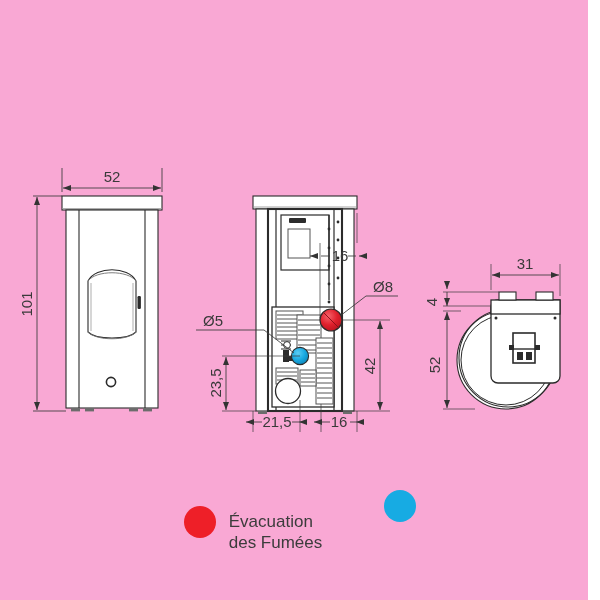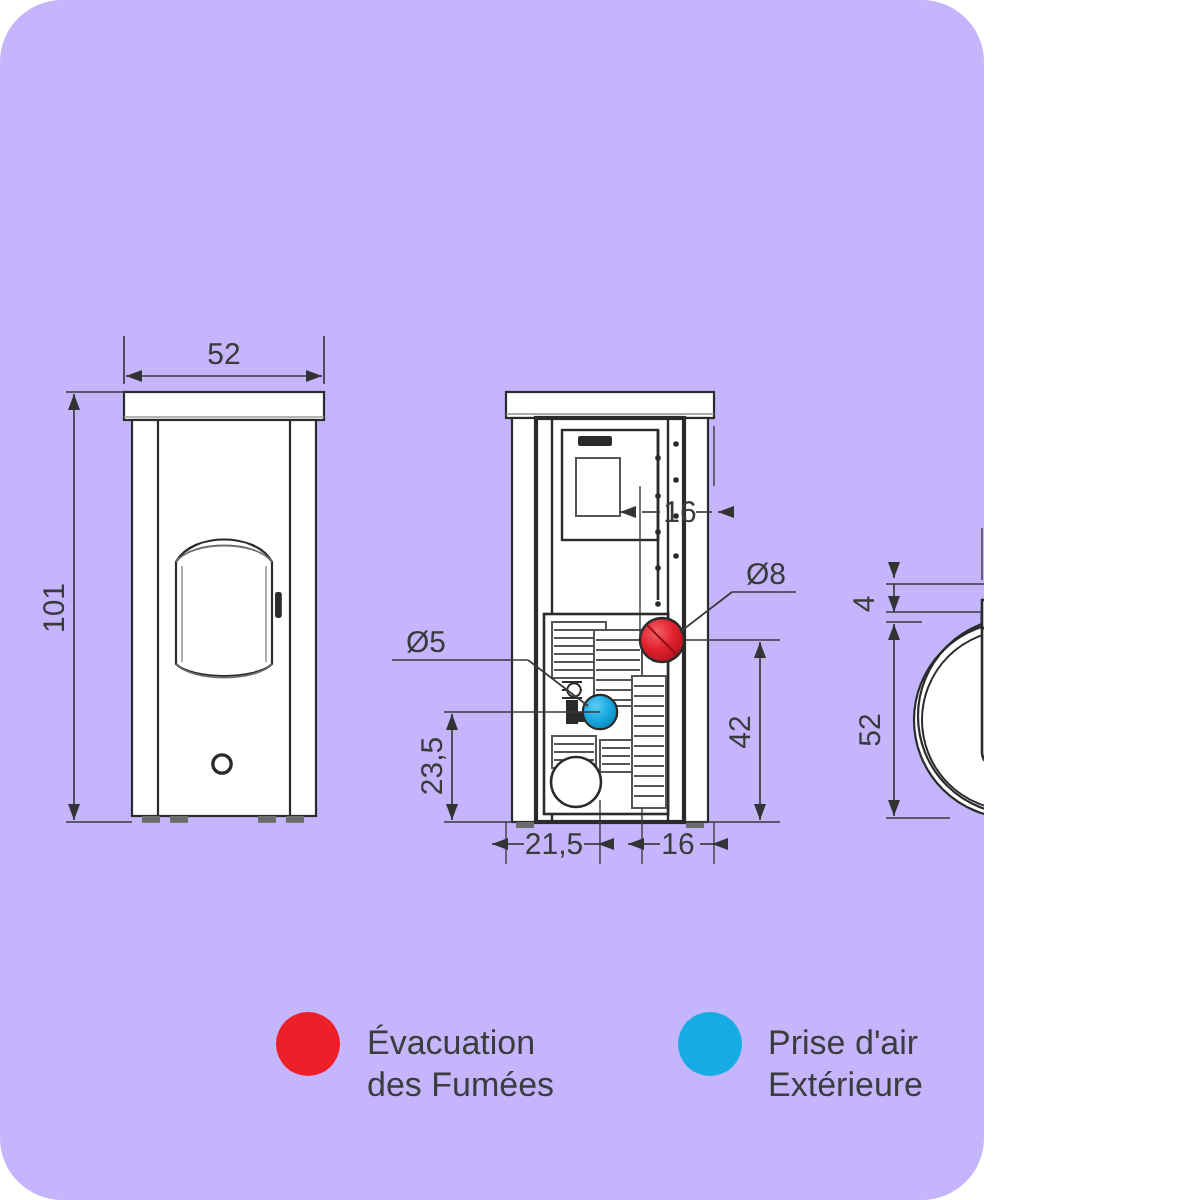--- a/index.html
+++ b/index.html
@@ -1,18 +1,18 @@
 <!DOCTYPE html>
 <html><head>
 <meta charset="utf-8">
 <style>
   html,body{margin:0;padding:0;background:#ffffff;}
   body{width:600px;height:600px;font-family:"Liberation Sans",sans-serif;
        -webkit-font-smoothing:antialiased;}
-  #page{position:relative;width:492px;height:600px;background:#c4b5fd;overflow:hidden;border-radius:31px;}
+  #page{position:relative;width:588px;height:600px;background:#f9a8d4;overflow:hidden;}
   svg{display:block;}
   .dim-text{font-family:"Liberation Sans",sans-serif;font-size:15px;fill:#3a3a3a;}
   .legend{position:absolute;left:0;top:490px;width:600px;height:70px;
           display:flex;justify-content:center;align-items:flex-start;gap:62px;}
   .legend-item{display:flex;align-items:center;gap:13px;}
   .dot{width:32px;height:32px;border-radius:50%;flex:none;}
   .legend-label{font-size:17px;line-height:21px;color:#3c3c3c;white-space:pre-line;
                 font-family:"Liberation Sans",sans-serif;margin-top:21px;}
 </style>
 </head>
@@ -284,18 +284,16 @@
   </svg>
 
   <div class="legend">
     <div class="legend-item">
       <span class="dot" style="background:#EE1F28"></span>
       <span class="legend-label">Évacuation
 des Fumées</span>
     </div>
     <div class="legend-item">
       <span class="dot" style="background:#17ABE3"></span>
-      <span class="legend-label">Prise d'air
-Extérieure</span>
     </div>
   </div>
 
 </div>
 
 </body></html>

